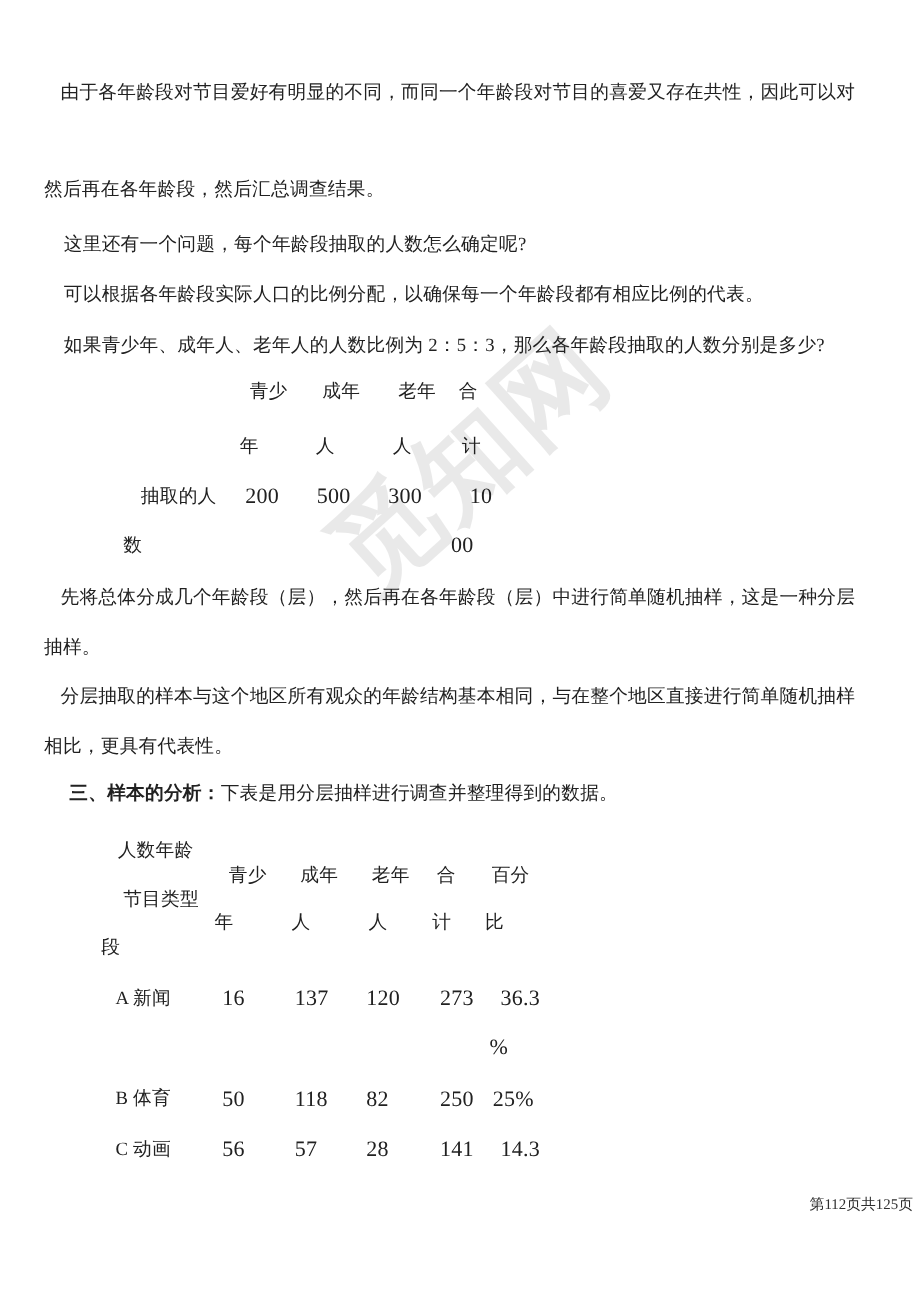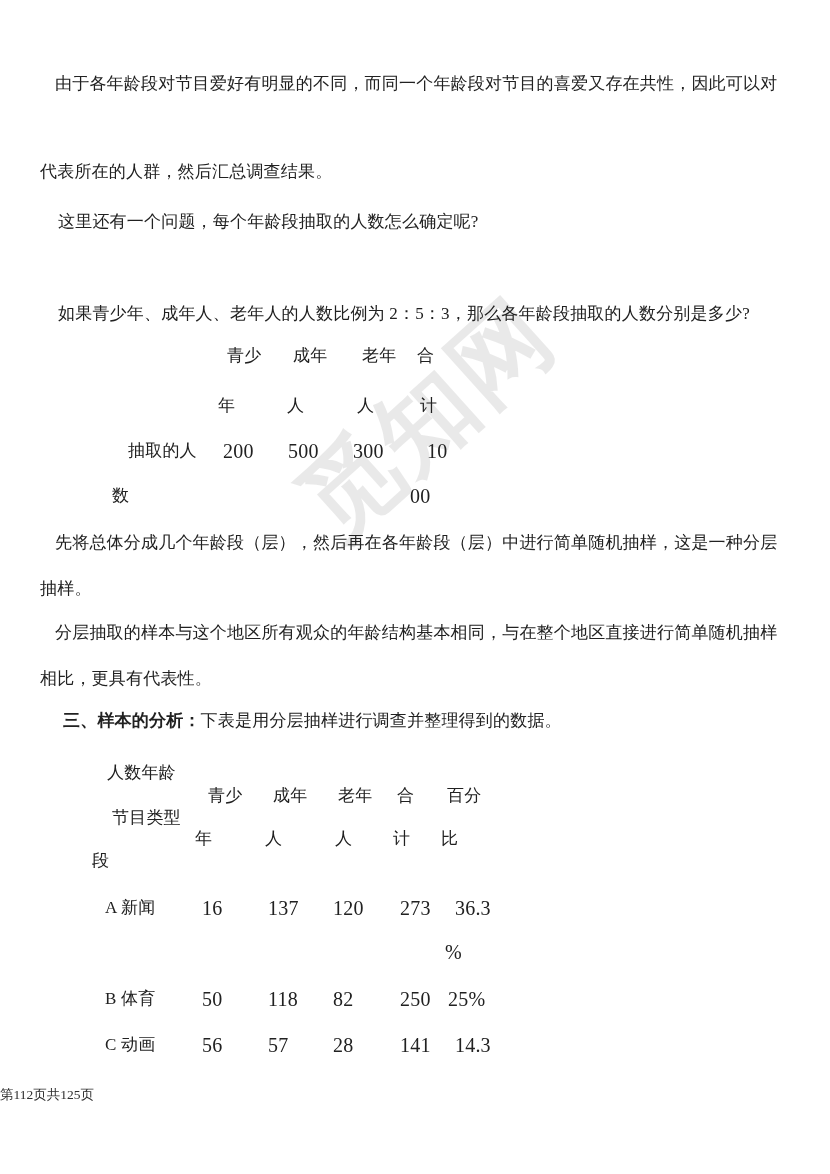--- a/index.html
+++ b/index.html
@@ -17,21 +17,21 @@
     line-height:22px;
     white-space:pre;
     letter-spacing:0.2px;
     z-index:2;
   }
   .bold{font-weight:bold;}
   .num{font-size:20px;}
   .footer{
     position:absolute;
     left:0;right:0;
-    text-align:left;
+    text-align:right;
     font-size:13.5px;
     color:#2e2e2e;
     z-index:2;
   }
   .watermark{
     position:absolute;
     left:428px;top:420px;
     transform:translate(-50%,-50%) rotate(-42deg);
     font-size:96px;
     letter-spacing:4px;
@@ -44,23 +44,24 @@
   }
 </style>
 </head>
 <body>
 
 <div class="page">
 
   <div class="watermark">觅知网</div>
 
   <div class="ln" style="left:55px;top:73px">由于各年龄段对节目爱好有明显的不同，而同一个年龄段对节目的喜爱又存在共性，因此可以对</div>
-  <div class="ln" style="left:40px;top:161px">代表所在的人群，然后汇总调查结果。</div>
+  <div class="ln" style="left:40px;top:161px">然后再在各年龄段，然后汇总调查结果。</div>
 
   <div class="ln" style="left:58px;top:211px">这里还有一个问题，每个年龄段抽取的人数怎么确定呢?</div>
+  <div class="ln" style="left:58px;top:257px">可以根据各年龄段实际人口的比例分配，以确保每一个年龄段都有相应比例的代表。</div>
   <div class="ln" style="left:58px;top:303px">如果青少年、成年人、老年人的人数比例为 2：5：3，那么各年龄段抽取的人数分别是多少?</div>
 
   <div class="ln" style="left:227px;top:345px">青少</div>
   <div class="ln" style="left:293px;top:345px">成年</div>
   <div class="ln" style="left:362px;top:345px">老年</div>
   <div class="ln" style="left:417px;top:345px">合</div>
 
   <div class="ln" style="left:218px;top:395px">年</div>
   <div class="ln" style="left:287px;top:395px">人</div>
   <div class="ln" style="left:357px;top:395px">人</div>

